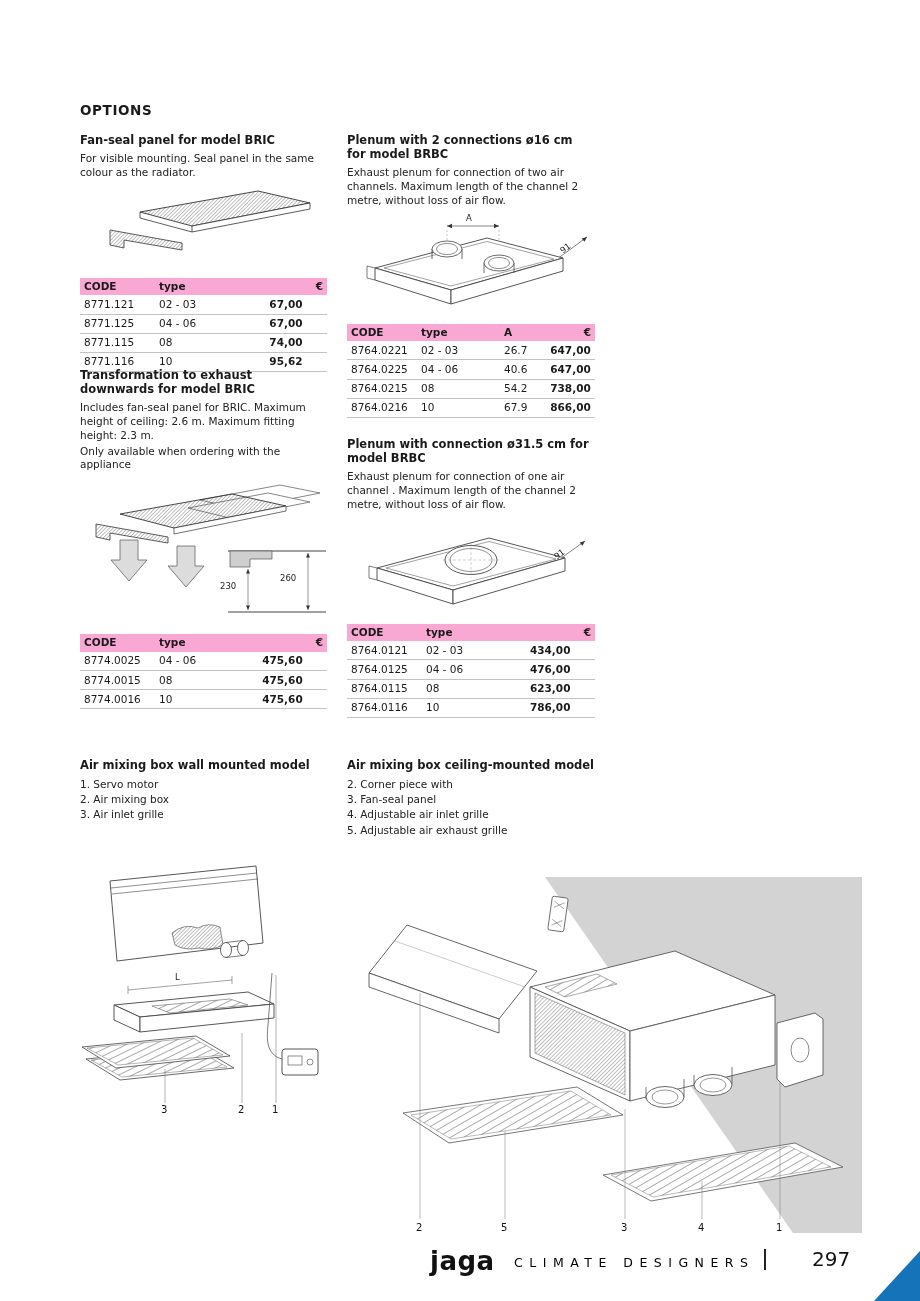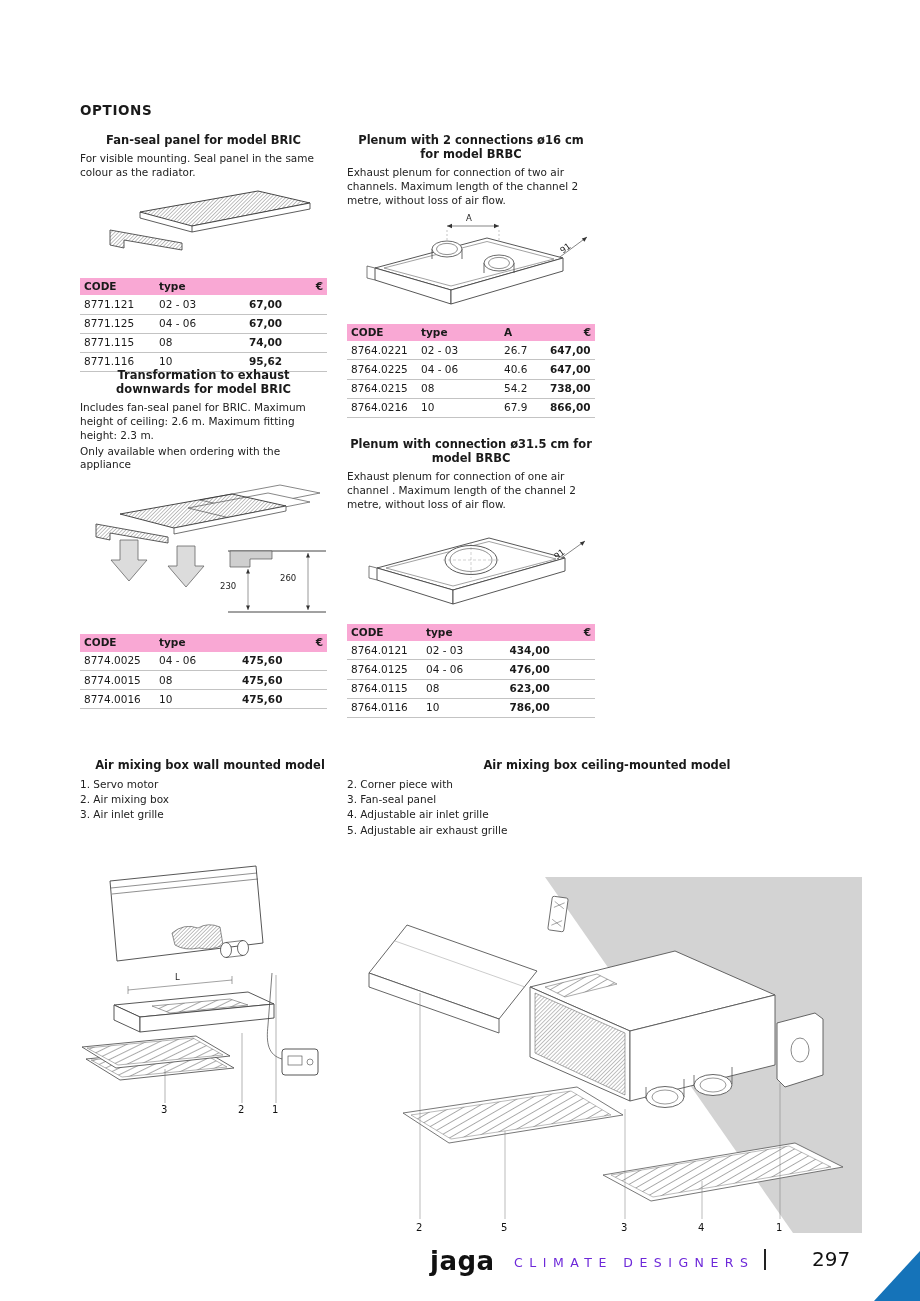--- a/index.html
+++ b/index.html
@@ -6,47 +6,47 @@
   html,body { background:#fff; }
   body {
     width:920px; height:1301px; position:relative; overflow:hidden;
     font-family:"DejaVu Sans","Liberation Sans",sans-serif; color:#1a1a1a;
   }
   .page { position:absolute; inset:0; background:#fff;padding-left:37px; }
 
   h1.options { position:absolute; left:80px; top:102px; font-size:13.5px; font-weight:bold; letter-spacing:.6px; }
 
   .sec { position:absolute; }
-  .sec h3 { font-size:11.5px; font-weight:bold; line-height:1.22; margin-bottom:5px;text-align:center; }
+  .sec h3 { font-size:11.5px; font-weight:bold; line-height:1.22; margin-bottom:5px; }
   p.desc { font-size:10.5px; line-height:1.32; color:#222; margin-bottom:2px; }
   ul.items { list-style:none; font-size:10.5px; line-height:1.45; color:#222; }
 
   .drawing { position:relative; }
   .dim {
     position:absolute; font-size:8.5px; color:#222; white-space:nowrap; line-height:1;
   }
   .dim.rot { transform:rotate(-36deg); transform-origin:center; }
   .callout { position:absolute; font-size:10px; color:#111; line-height:1; }
 
   table.price-table { width:100%; border-collapse:collapse; font-size:10.5px; margin-top:6px; }
   .price-table th {
     background:#f9a8d4; font-weight:bold; text-align:left;
     padding:2px 4px; line-height:1.3;
   }
   .price-table th.num { text-align:right; }
   .price-table td { padding:2.5px 4px; border-bottom:1px solid #c3c3c3; line-height:1.25; }
-  .price-table td.price { font-weight:bold; text-align:left; }
+  .price-table td.price { font-weight:bold; text-align:center; }
   .cols3 th:nth-child(1), .cols3 td:nth-child(1) { width:75px; }
   .cols4 th:nth-child(1), .cols4 td:nth-child(1) { width:70px; }
   .cols4 th:nth-child(2), .cols4 td:nth-child(2) { width:83px; }
   .cols4 th:nth-child(3), .cols4 td:nth-child(3) { width:46px; }
 
   .footer { position:absolute; left:0; top:0; width:920px; height:1301px; pointer-events:none; }
   .brand { position:absolute; left:430px; top:1246px; font-size:26px; font-weight:800; letter-spacing:.5px; color:#111; }
-  .tagline { position:absolute; left:514px; top:1255px; font-size:12.5px; letter-spacing:6.5px; color:#6d28d9; }
+  .tagline { position:absolute; left:514px; top:1255px; font-size:12.5px; letter-spacing:6.5px; color:#000000; }
   .sep { position:absolute; left:764px; top:1249px; width:2px; height:21px; background:#222; }
   .pagenum { position:absolute; left:812px; top:1247px; font-size:20px; color:#111; }
   .corner { position:absolute; right:0; bottom:0; }
 
   svg { display:block; }
 </style>
 </head>
 <body>
 
 <div class="page">

